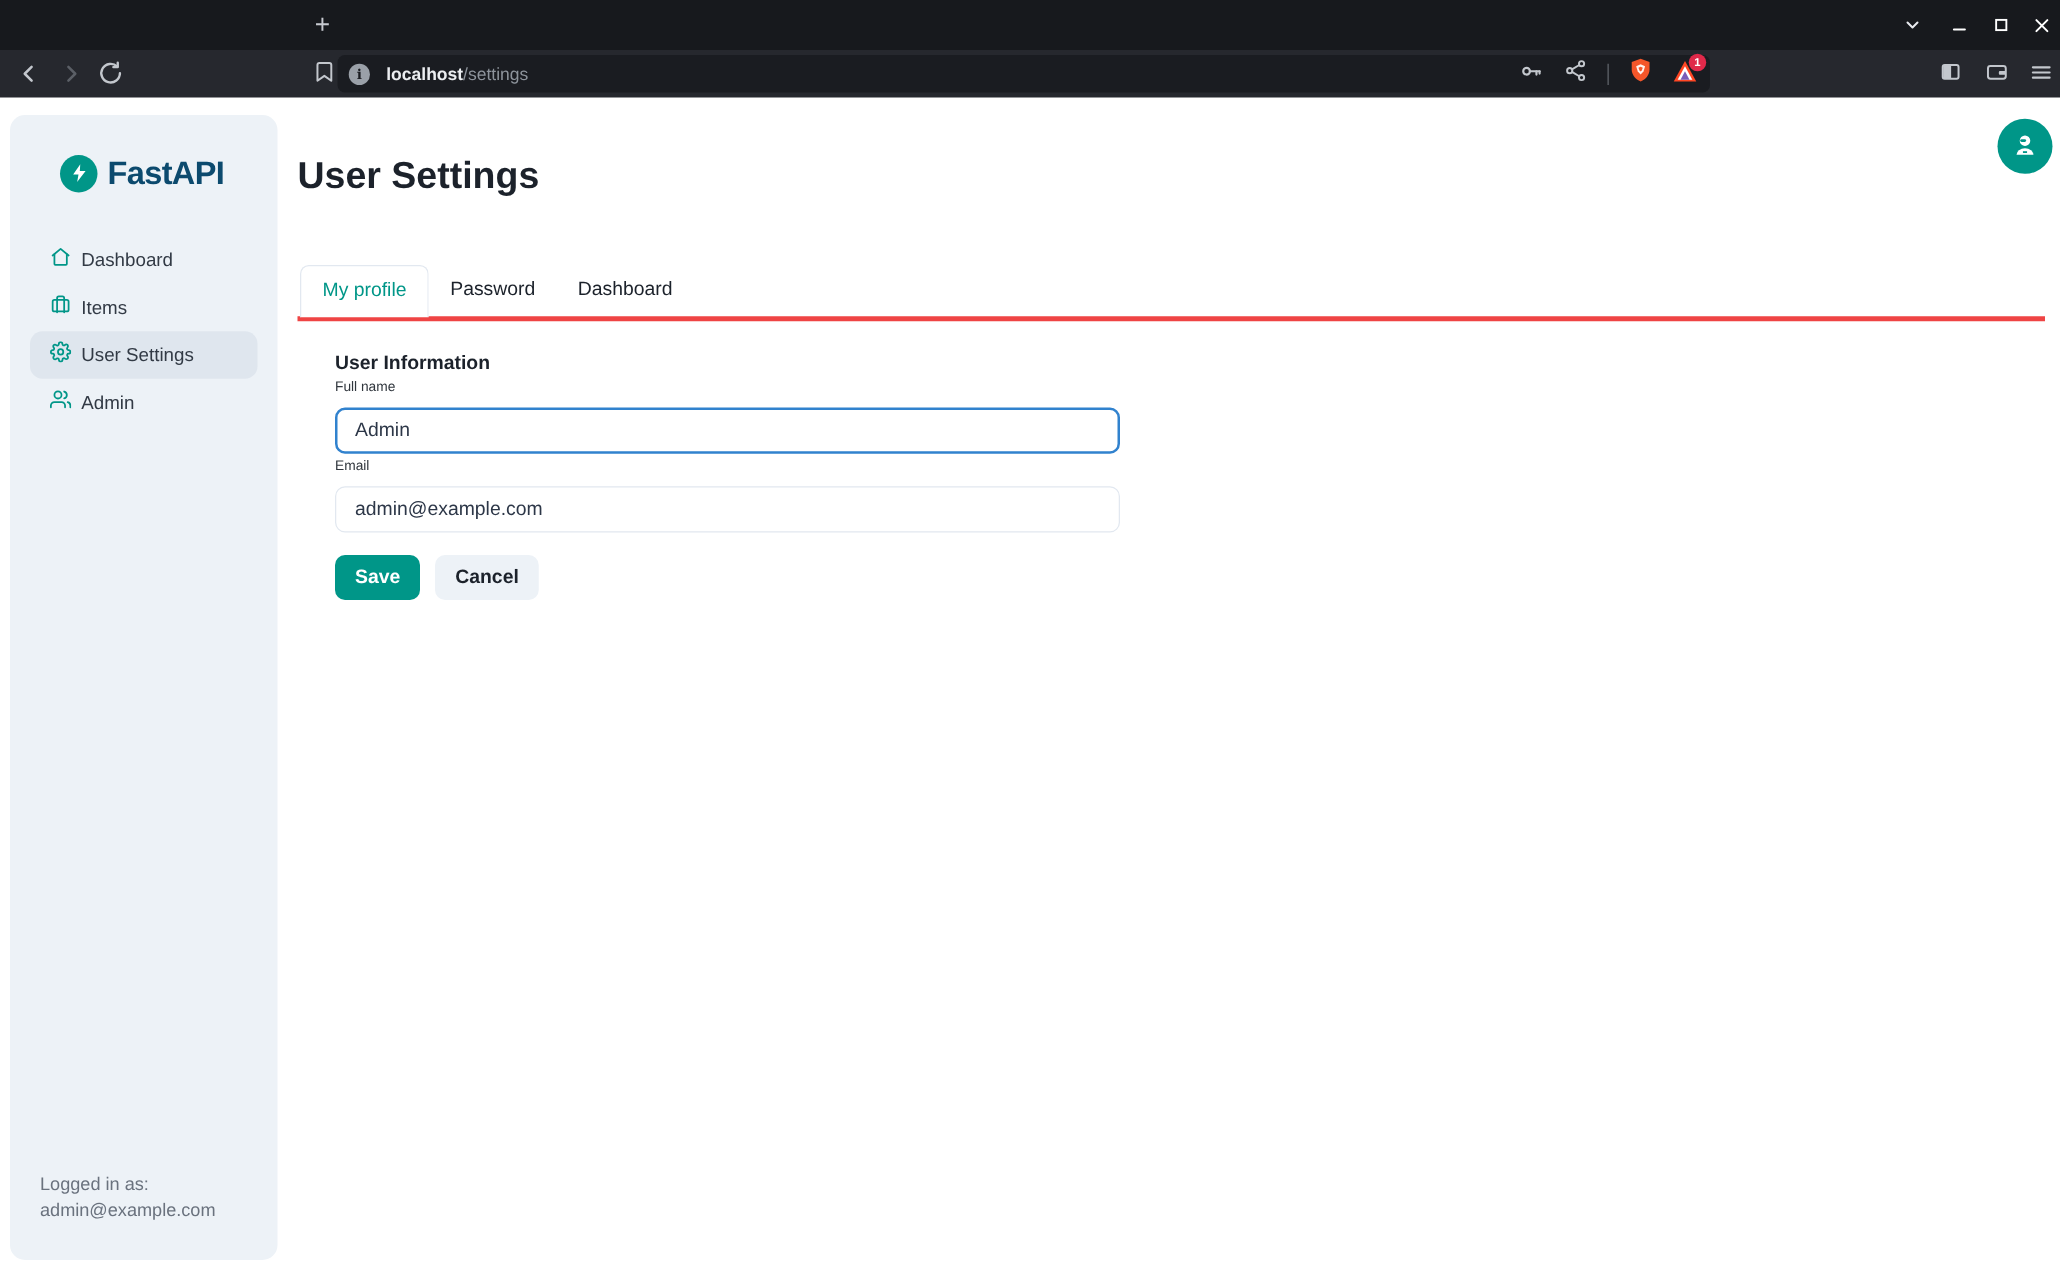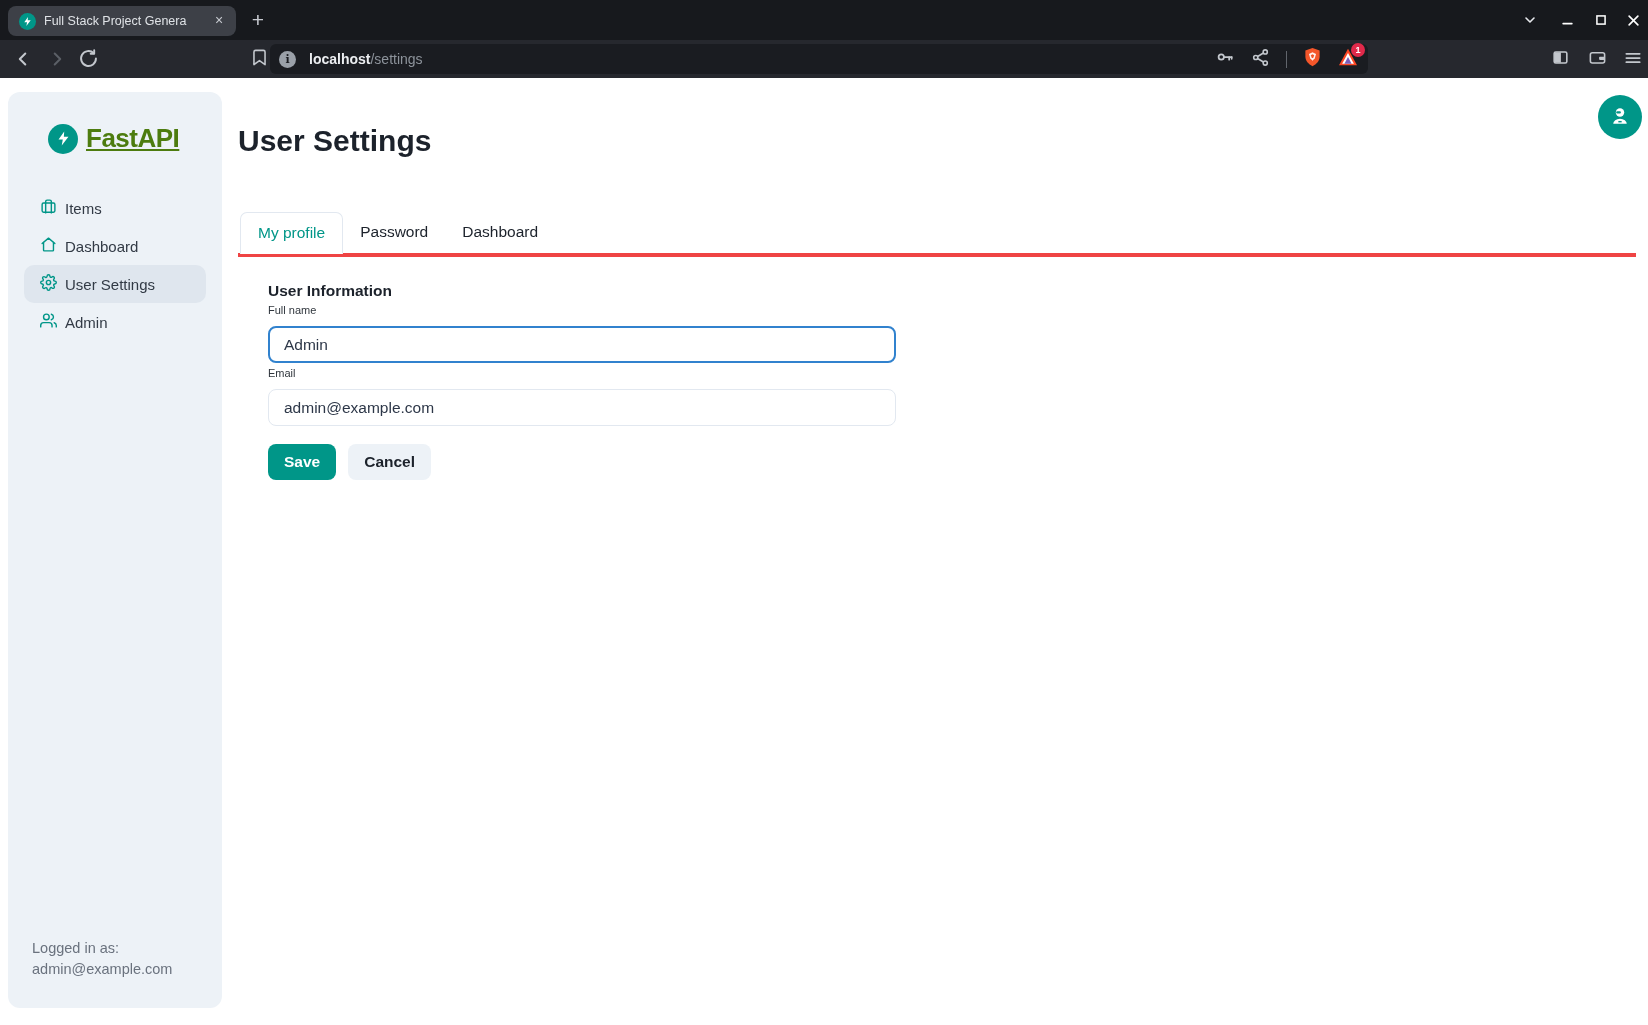--- a/index.html
+++ b/index.html
@@ -41,21 +41,21 @@
     background:#e0294a; color:#fff; font-size:9px; font-weight:700; text-align:center; line-height:14px; padding:0 3px;}
   .rewards-wrap { position:relative; }
 
   
   .page { display:flex; height:947px; background:#fff; }
   .sidebar { width:214px; flex:0 0 auto; margin:14px 0 17px 8px; background:#edf2f7;
     border-radius:12px; display:flex; flex-direction:column; }
   .logo { display:flex; align-items:center; gap:8px; margin:31px 0 0 40px; }
   .logo-mark { width:30px; height:30px; border-radius:50%; background:#009688;
     display:flex; align-items:center; justify-content:center; }
-  .logo-text { color:#4d7c0f; font-size:26px; font-weight:600; letter-spacing:-0.5px;text-decoration:underline; }
+  .logo-text { color:#0c4a6e; font-size:26px; font-weight:600; letter-spacing:-0.5px; }
   .nav { margin-top:35px; display:flex; flex-direction:column; }
   .nav-item { display:flex; align-items:center; height:38px; margin:0 16px;
     padding:0 0 0 16px; border-radius:10px; cursor:pointer; }
   .nav-item.active { background:#dfe6ee; }
   .nav-item svg { color:#009688; flex:0 0 auto; }
   .nav-label { margin-left:8px; color:#323a45; font-size:15px; }
   .side-footer { margin-top:auto; padding:0 24px 28px 24px; color:#6a727e;
     font-size:14.5px; line-height:1.45; }
 
   .main { flex:1; position:relative; padding:0 12px 0 16px; }
@@ -77,30 +77,20 @@
   .btn-row { display:flex; gap:12px; margin-top:18px; }
   .btn { height:36px; padding:0 16px; border:none; border-radius:8px; font-size:15.5px;
     font-weight:700; cursor:pointer; font-family:"Liberation Sans","DejaVu Sans",sans-serif; }
   .btn-save { background:#009688; color:#fff; }
   .btn-cancel { background:#edf2f7; color:#1c222b; }
 </style>
 </head>
 <body>
 
 <div class="tabstrip">
-  <div class="btab">
-    <span class="favicon">
-      <svg width="11" height="11" viewBox="0 0 24 24">
-          <path fill="#fff" d="M13 2 5 13.5h6L9.5 22 19 9.5h-6.5z"></path>
-        </svg>
-    </span>
-    <span class="btab-title">Full Stack Project Genera</span>
-    <span class="btab-fade"></span>
-    <span class="tab-close">×</span>
-  </div>
   <div class="newtab">+</div>
 
   <div class="winctl wc-chevron" style="position:absolute">
     <svg width="16" height="16" viewBox="0 0 24 24" fill="none" stroke="#e8eaee" stroke-width="2.4" stroke-linecap="round" stroke-linejoin="round">
         <polyline points="6 9 12 15 18 9"></polyline>
       </svg>
   </div>
   <div class="winctl wc-min" style="position:absolute">
     <svg width="15" height="15" viewBox="0 0 24 24" stroke="#fff" stroke-width="2.6" stroke-linecap="round">
         <line x1="5" y1="17" x2="19" y2="17"></line>
@@ -213,34 +203,34 @@
             <path fill="#fff" d="M13 2 5 13.5h6L9.5 22 19 9.5h-6.5z"></path>
           </svg>
       </span>
       <span class="logo-text">FastAPI</span>
     </div>
 
     <nav class="nav">
       <div class="nav-item">
         <span>
           <svg width="17" height="17" viewBox="0 0 24 24" fill="none" stroke="#009688" stroke-width="2" stroke-linecap="round" stroke-linejoin="round">
+              <path d="M3 10.5 12 3l9 7.5"></path>
+              <path d="M5 9v11a1 1 0 0 0 1 1h12a1 1 0 0 0 1-1V9"></path>
+            </svg>
+        </span>
+        <span class="nav-label">Dashboard</span>
+      </div>
+      <div class="nav-item">
+        <span>
+          <svg width="17" height="17" viewBox="0 0 24 24" fill="none" stroke="#009688" stroke-width="2" stroke-linecap="round" stroke-linejoin="round">
               <rect x="3" y="7" width="18" height="13" rx="2"></rect>
               <path d="M16 21V5a2 2 0 0 0-2-2h-4a2 2 0 0 0-2 2v16"></path>
             </svg>
         </span>
         <span class="nav-label">Items</span>
-      </div>
-      <div class="nav-item">
-        <span>
-          <svg width="17" height="17" viewBox="0 0 24 24" fill="none" stroke="#009688" stroke-width="2" stroke-linecap="round" stroke-linejoin="round">
-              <path d="M3 10.5 12 3l9 7.5"></path>
-              <path d="M5 9v11a1 1 0 0 0 1 1h12a1 1 0 0 0 1-1V9"></path>
-            </svg>
-        </span>
-        <span class="nav-label">Dashboard</span>
       </div>
       <div class="nav-item active">
         <span>
           <svg width="17" height="17" viewBox="0 0 24 24" fill="none" stroke="#009688" stroke-width="2" stroke-linecap="round" stroke-linejoin="round">
               <circle cx="12" cy="12" r="3"></circle>
               <path d="M19.4 15a1.65 1.65 0 0 0 .33 1.82l.06.06a2 2 0 0 1 0 2.83 2 2 0 0 1-2.83 0l-.06-.06a1.65 1.65 0 0 0-1.82-.33 1.65 1.65 0 0 0-1 1.51V21a2 2 0 0 1-2 2 2 2 0 0 1-2-2v-.09a1.65 1.65 0 0 0-1.08-1.51 1.65 1.65 0 0 0-1.82.33l-.06.06a2 2 0 0 1-2.83 0 2 2 0 0 1 0-2.83l.06-.06a1.65 1.65 0 0 0 .33-1.82 1.65 1.65 0 0 0-1.51-1H3a2 2 0 0 1-2-2 2 2 0 0 1 2-2h.09a1.65 1.65 0 0 0 1.51-1.08 1.65 1.65 0 0 0-.33-1.82l-.06-.06a2 2 0 0 1 0-2.83 2 2 0 0 1 2.83 0l.06.06a1.65 1.65 0 0 0 1.82.33H9a1.65 1.65 0 0 0 1-1.51V3a2 2 0 0 1 2-2 2 2 0 0 1 2 2v.09a1.65 1.65 0 0 0 1 1.51 1.65 1.65 0 0 0 1.82-.33l.06-.06a2 2 0 0 1 2.83 0 2 2 0 0 1 0 2.83l-.06.06a1.65 1.65 0 0 0-.33 1.82V9a1.65 1.65 0 0 0 1.51 1H21a2 2 0 0 1 2 2 2 2 0 0 1-2 2h-.09a1.65 1.65 0 0 0-1.51 1z"></path>
             </svg>
         </span>
         <span class="nav-label">User Settings</span>
       </div>

